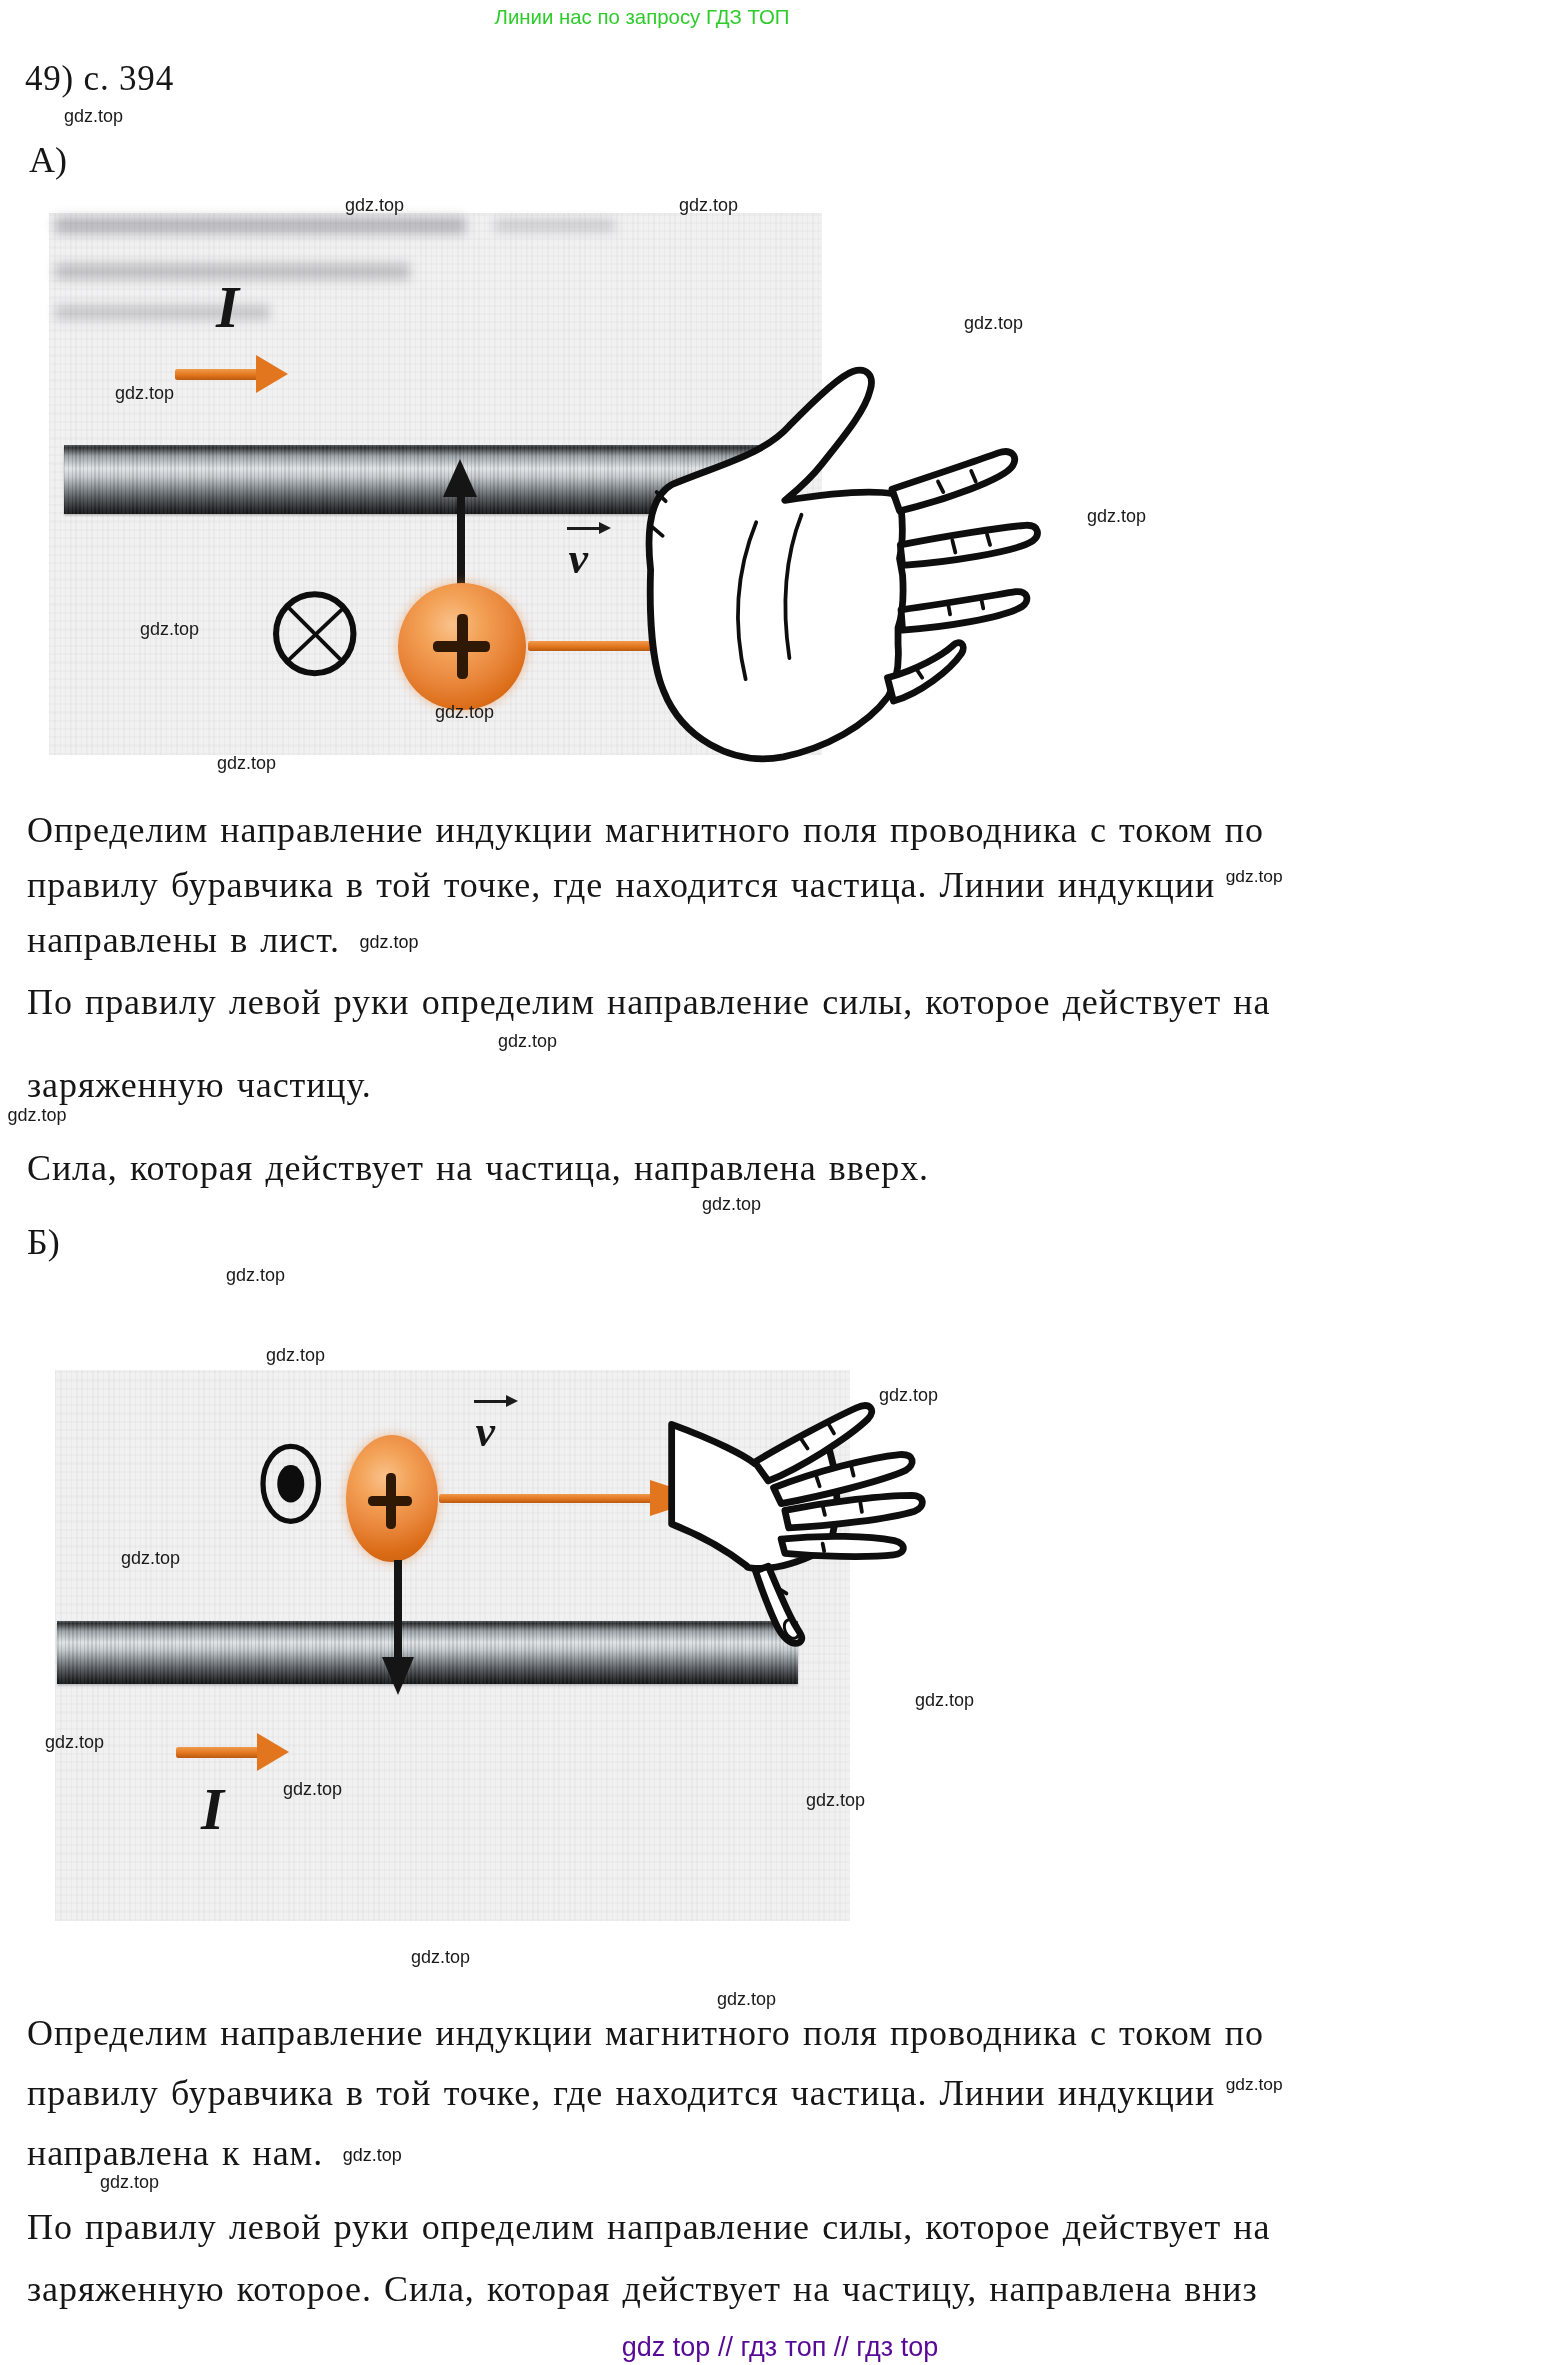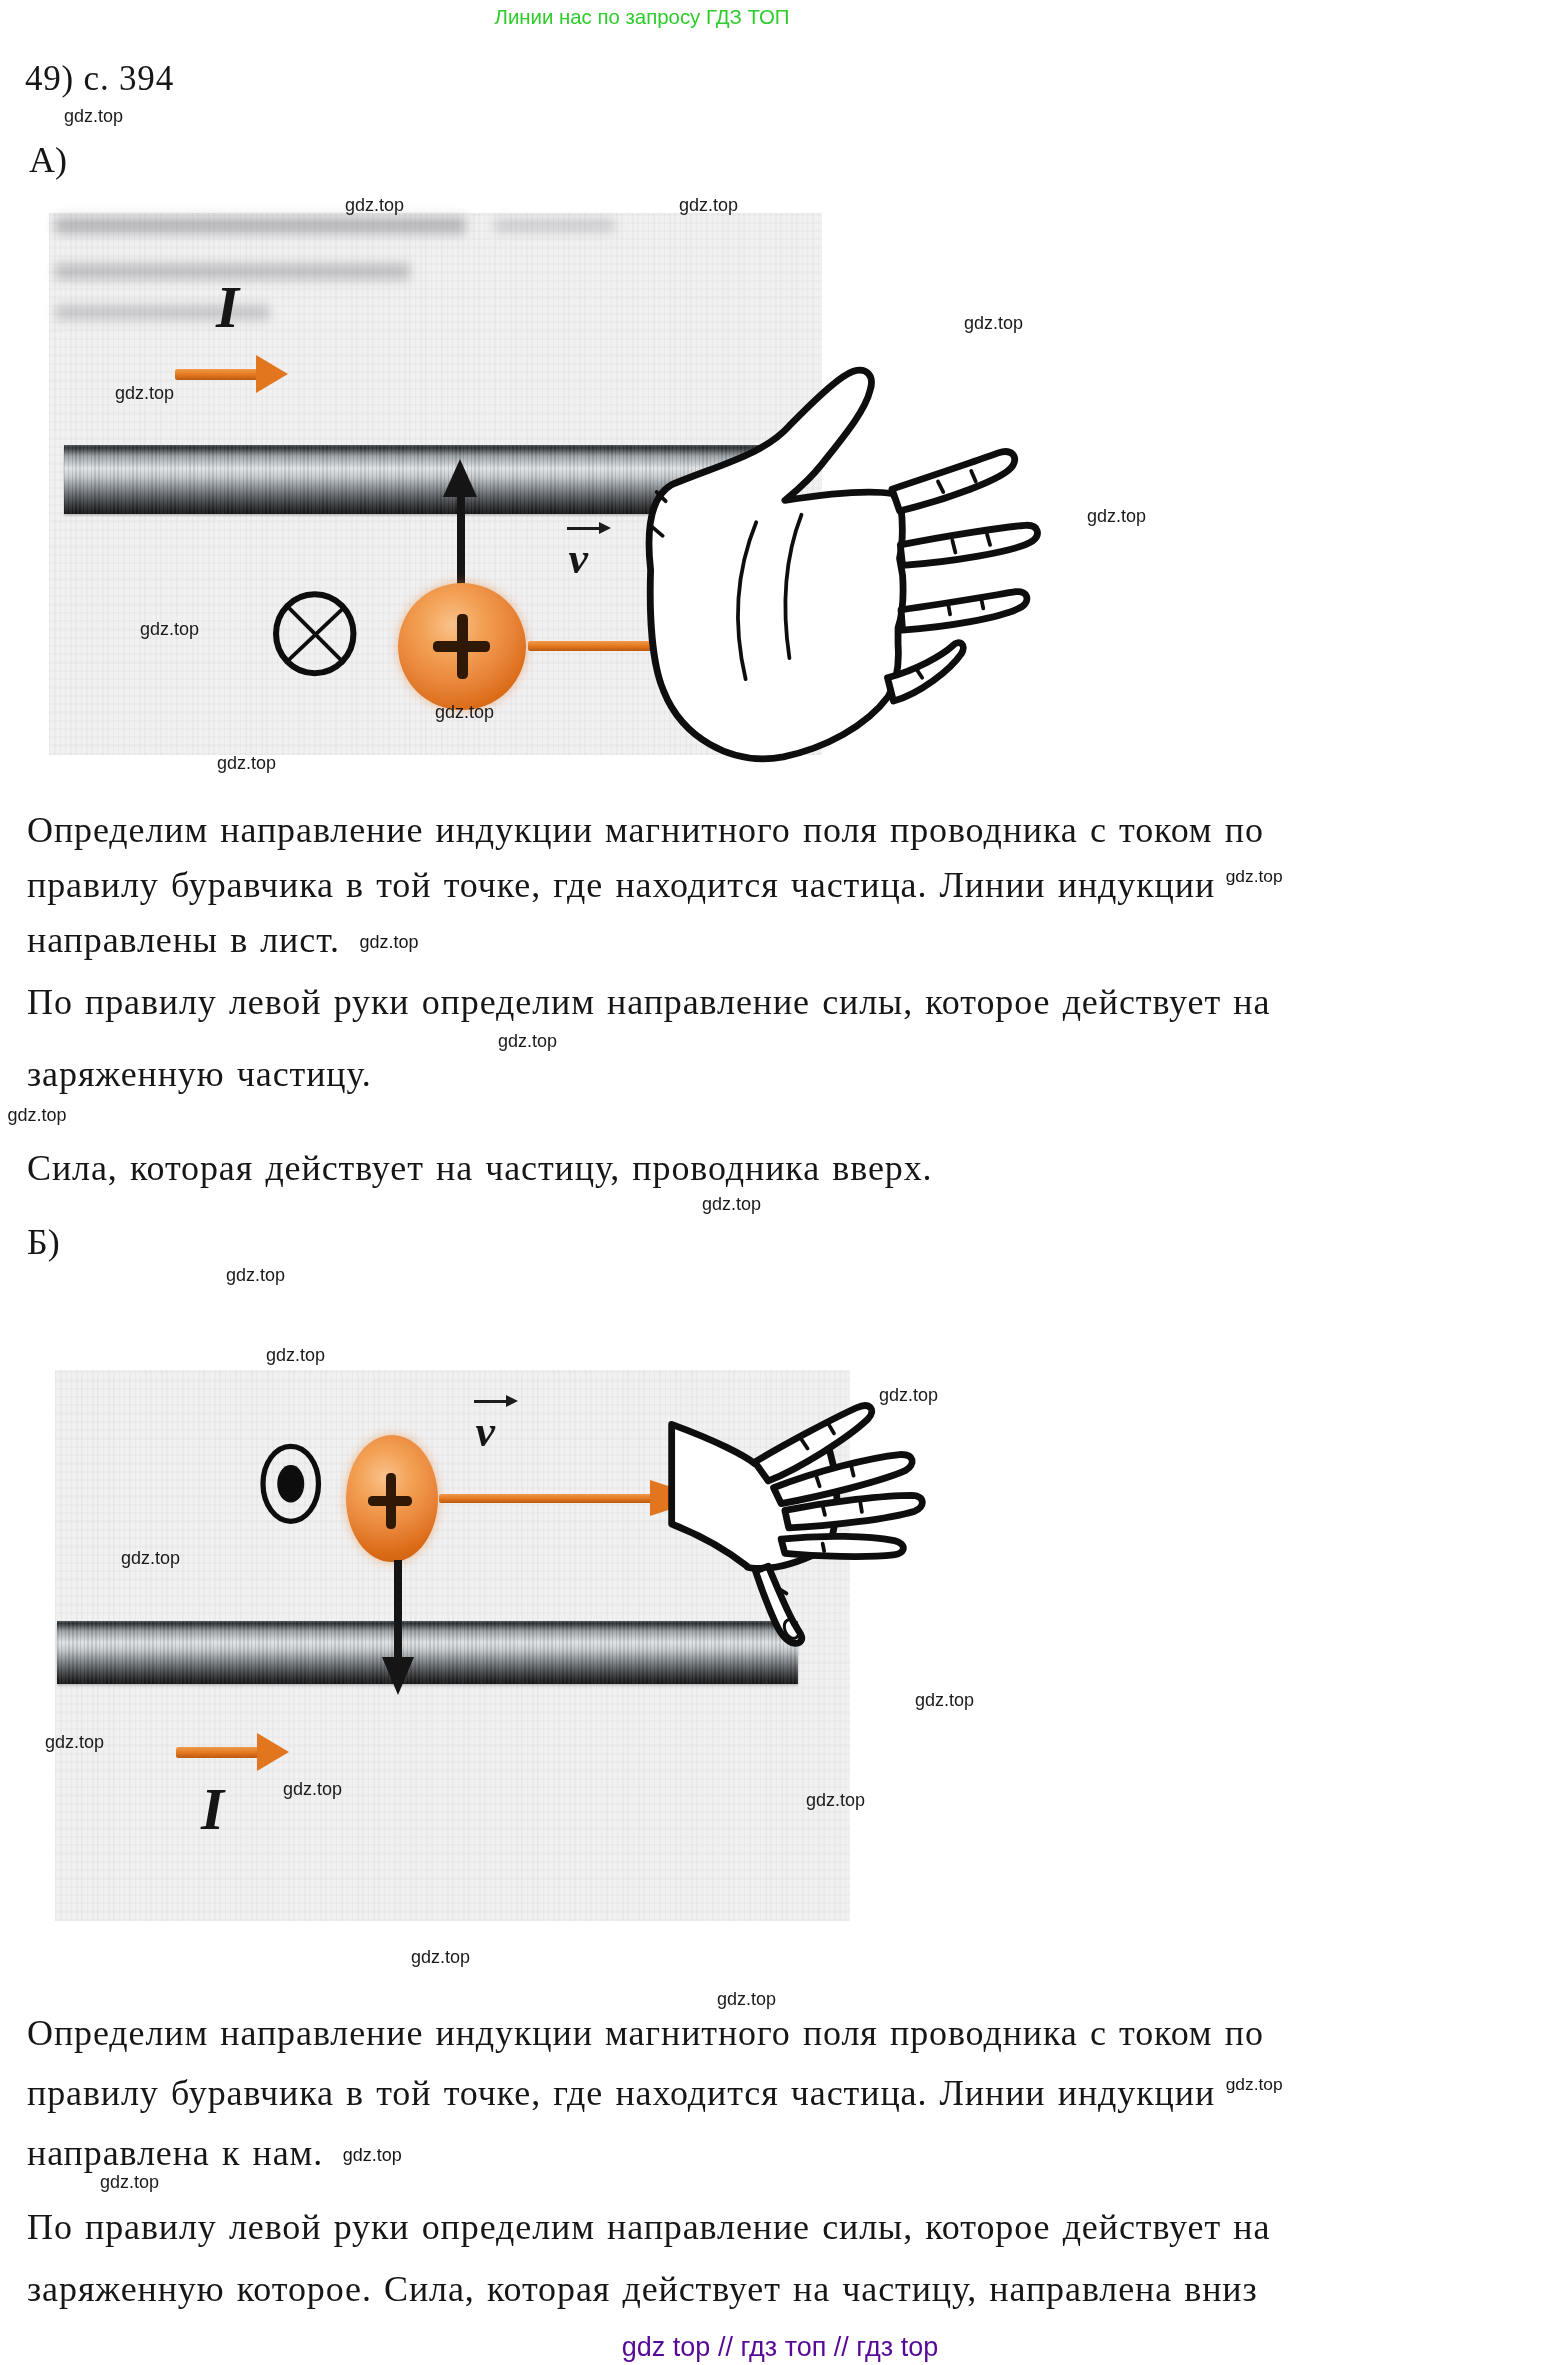--- a/index.html
+++ b/index.html
@@ -165,24 +165,24 @@
   </svg>
 
   <div id="paragraphs">
       <div class="para" style="top: 809px;">
         <div class="pline" style="height: 55px;"><span>Определим направление индукции магнитного поля проводника с током по</span></div>
         <div class="pline" style="height: 55px;"><span>правилу буравчика в той точке, где находится частица. Линии индукции</span><span class="wm-sup">gdz.top</span></div>
         <div class="pline" style="height: 55px;"><span>направлены в лист.</span><span class="wm-inline">gdz.top</span></div>
       </div>
       <div class="para" style="top: 981px;">
         <div class="pline" style="height: 72px;"><span>По правилу левой руки определим направление силы, которое действует на</span></div>
-        <div class="pline" style="height: 72px;"><span>заряженную частицу.</span></div>
+        <div class="pline" style="height: 72px; margin-top: 11px;"><span>заряженную частицу.</span></div>
       </div>
       <div class="para" style="top: 1147px;">
-        <div class="pline" style="height: 60px;"><span>Сила, которая действует на частицу, проводника вверх.</span></div>
+        <div class="pline" style="height: 60px;"><span>Сила, которая действует на частица, направлена вверх.</span></div>
       </div>
       <div class="para" style="top: 2012px;">
         <div class="pline" style="height: 60px;"><span>Определим направление индукции магнитного поля проводника с током по</span></div>
         <div class="pline" style="height: 60px;"><span>правилу буравчика в той точке, где находится частица. Линии индукции</span><span class="wm-sup">gdz.top</span></div>
         <div class="pline" style="height: 60px;"><span>направлена к нам.</span><span class="wm-inline">gdz.top</span></div>
       </div>
       <div class="para" style="top: 2206px;">
         <div class="pline" style="height: 62px;"><span>По правилу левой руки определим направление силы, которое действует на</span></div>
         <div class="pline" style="height: 62px;"><span>заряженную которое. Сила, которая действует на частицу, направлена вниз</span></div>
       </div>

